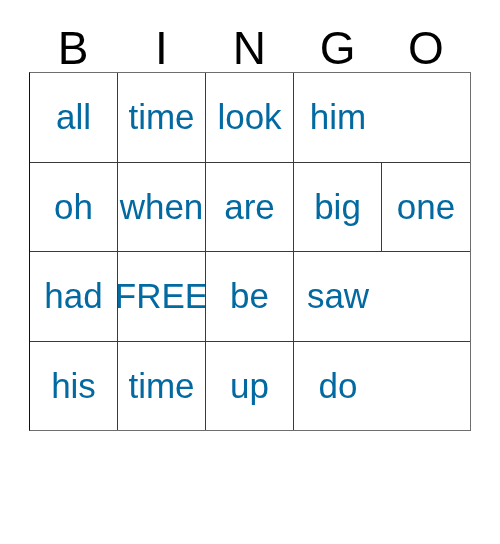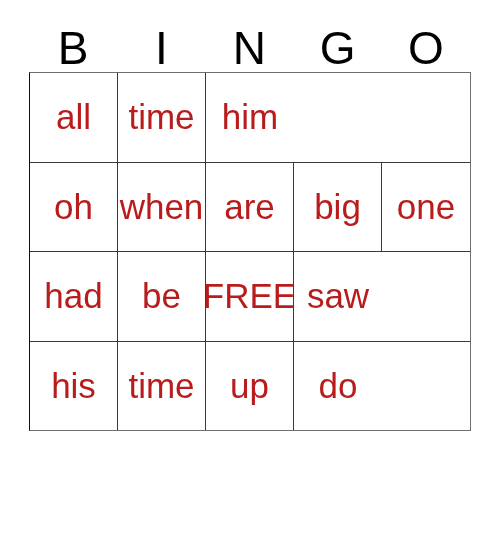--- a/index.html
+++ b/index.html
@@ -62,21 +62,21 @@
   .grid-cell {
     width: 20%;
     height: 100%;
     display: flex;
     align-items: center;
     justify-content: center;
     box-sizing: border-box;
     padding: 0 1px;
     font-size: 35px;
     line-height: 38px;
-    color: #b91c1c;
+    color: #0369a1;
     white-space: nowrap;
     overflow: hidden;
   }
   .grid-cell:not(:last-child) {
     border-right: 1px solid #3a3a3a;
   }
   .grid-cell.free {
     font-weight: normal;
   }
 </style>
@@ -91,35 +91,36 @@
     <div class="header-cell">N</div>
     <div class="header-cell">G</div>
     <div class="header-cell">O</div>
   </div>
 
   <div class="grid">
 
     <div class="grid-row">
       <div class="grid-cell">all</div>
       <div class="grid-cell">time</div>
+      <div class="grid-cell">look</div>
       <div class="grid-cell">him</div>
     </div>
 
     <div class="grid-row">
       <div class="grid-cell">oh</div>
       <div class="grid-cell">when</div>
       <div class="grid-cell">are</div>
       <div class="grid-cell">big</div>
       <div class="grid-cell">one</div>
     </div>
 
     <div class="grid-row">
       <div class="grid-cell">had</div>
+      <div class="grid-cell free">FREE</div>
       <div class="grid-cell">be</div>
-      <div class="grid-cell free">FREE</div>
       <div class="grid-cell">saw</div>
     </div>
 
 
     <div class="grid-row">
       <div class="grid-cell">his</div>
       <div class="grid-cell">time</div>
       <div class="grid-cell">up</div>
       <div class="grid-cell">do</div>
     </div>

